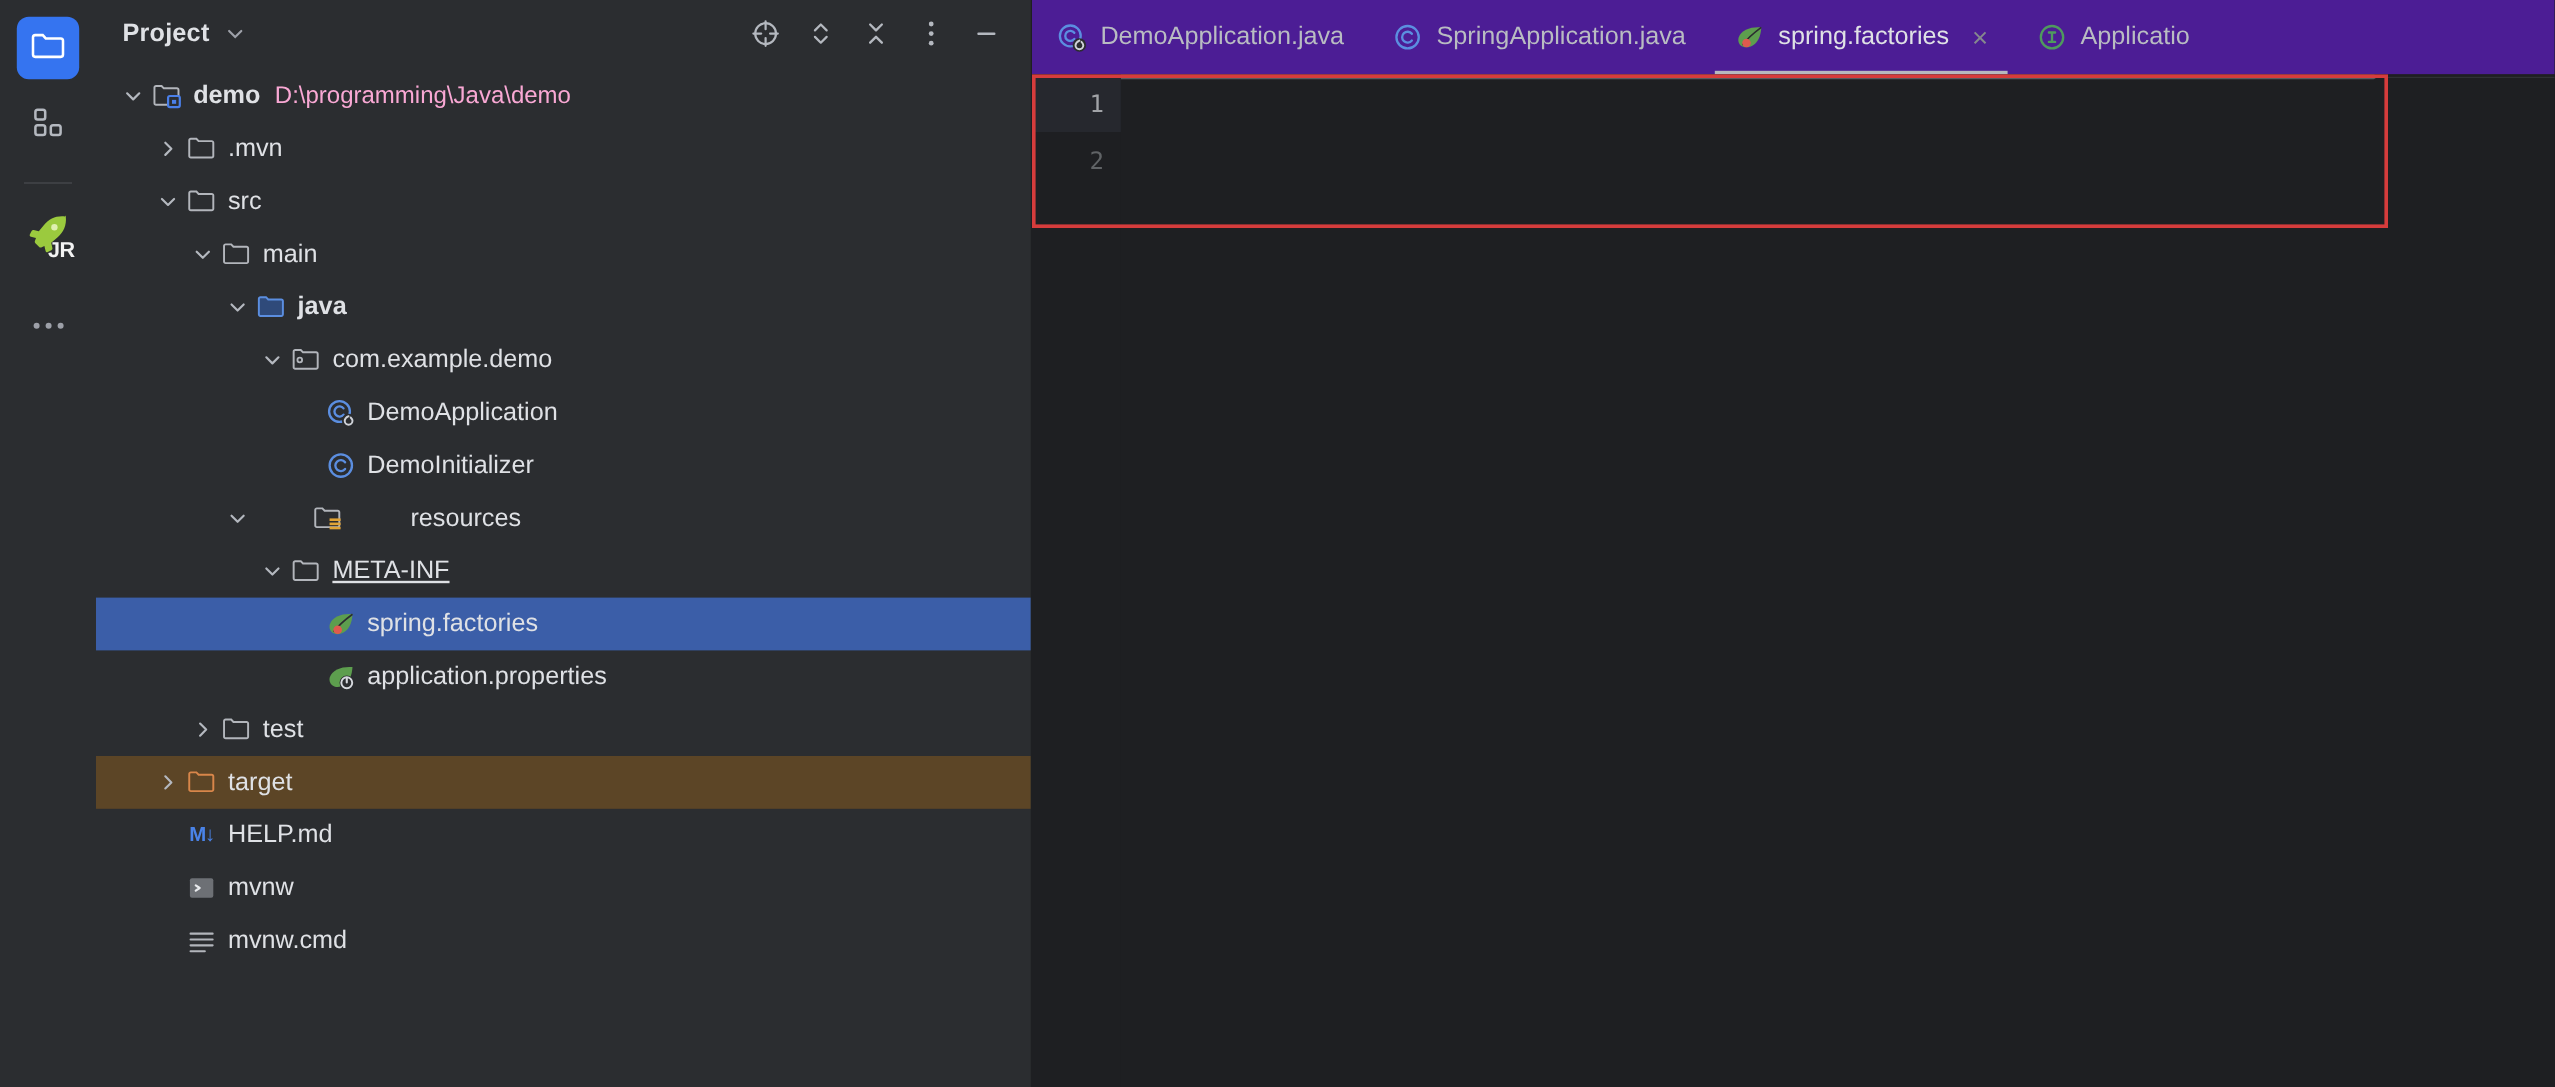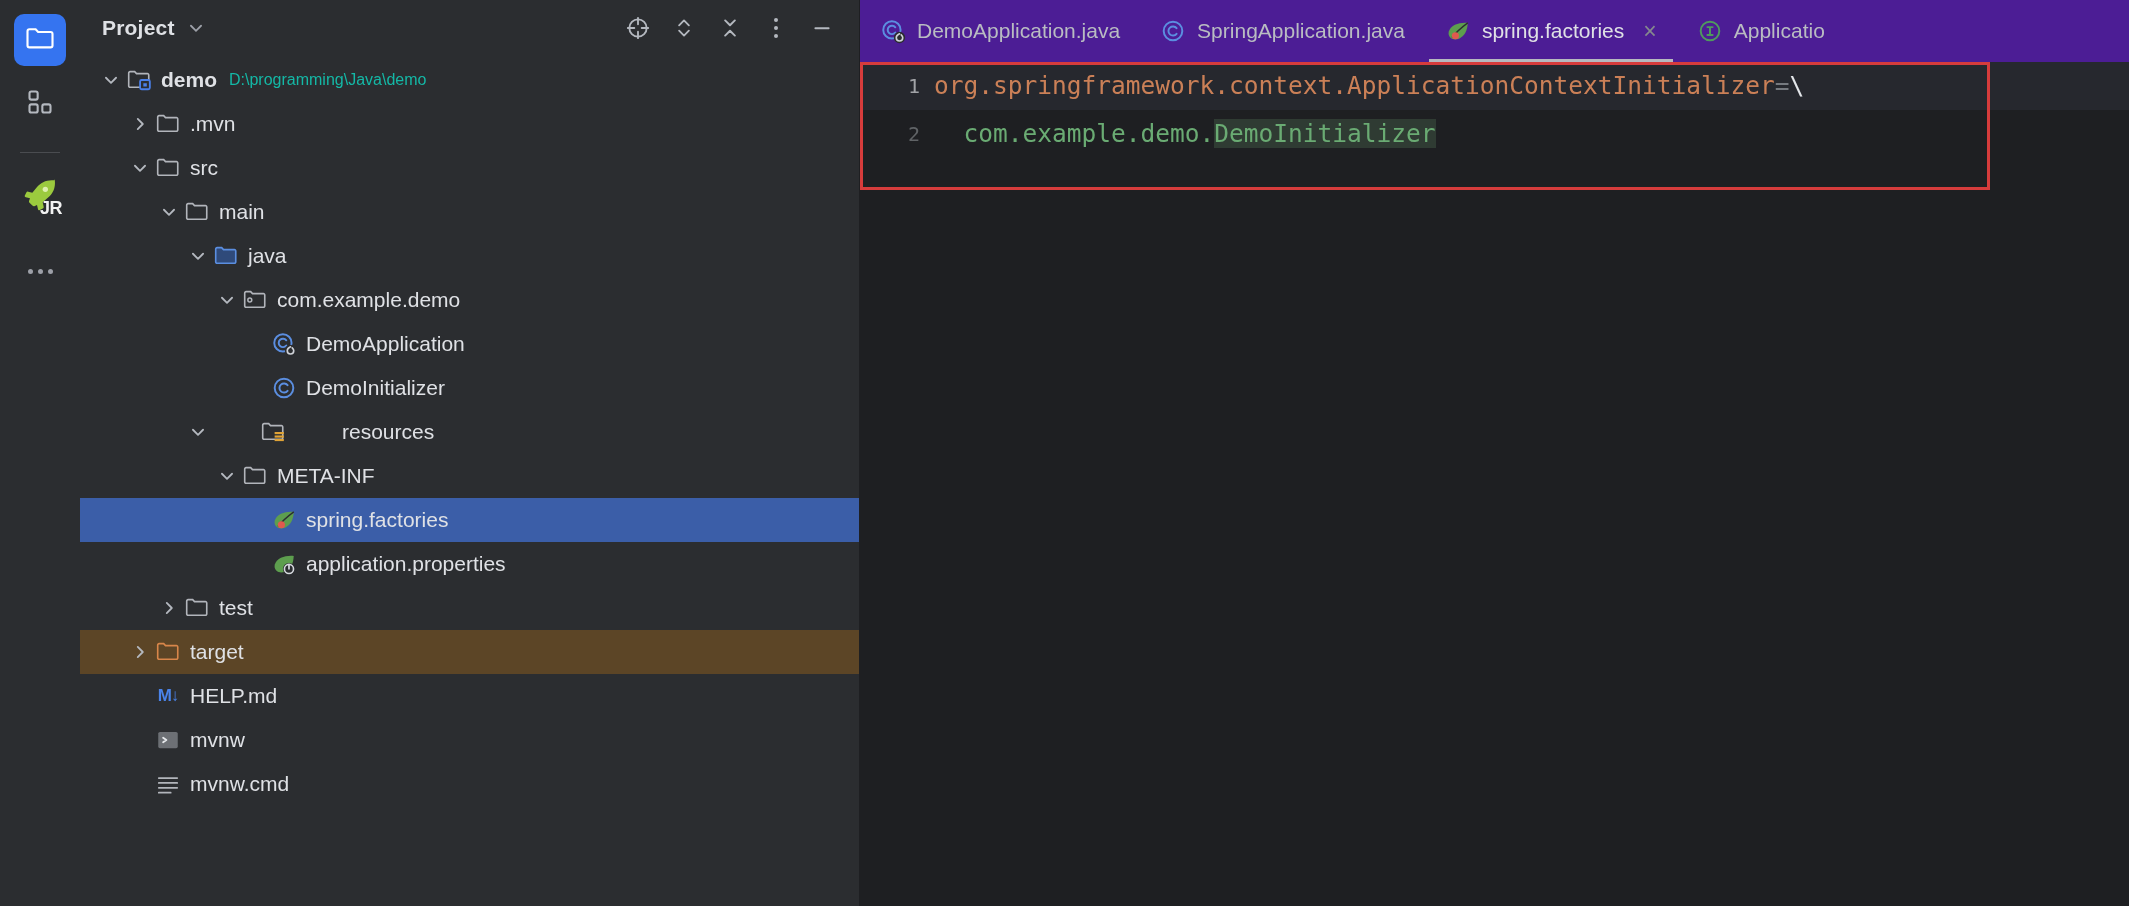--- a/index.html
+++ b/index.html
@@ -64,21 +64,21 @@
     font-size: 21px; color: #dfe1e5;
     white-space: nowrap; position: relative;
   }
   .row.selected { background: #3b5ea8; }
   .row.excluded { background: #5c4526; }
   .twisty { width: 26px; height: 26px; display:flex; align-items:center; justify-content:center; color:#b4b8bf; flex:0 0 26px;}
   .twisty.empty { visibility: hidden; }
   .node-ico { width: 30px; height: 28px; display:flex; align-items:center; justify-content:center; flex:0 0 30px; margin-right:7px; position:relative;}
   .node-label { }
   .node-label.bold { font-weight: bold; }
-  .node-path { color: #14b8a6; margin-left: 12px; font-size: 16px; }
+  .node-path { color: #f9a8d4; margin-left: 12px; font-size: 20px; }
 
   
   .editor-area { flex: 1; height: 906px; background: #1e1f22; display: flex; flex-direction: column; position: relative; overflow: hidden;}
   .tabbar { height: 62px; display: flex; align-items: stretch; background: #4c1d95; flex: 0 0 62px;}
   .tab {
     display: flex; align-items: center; gap: 11px;
     padding: 0 20px; font-size: 21px; color: #b9bcc2;
     position: relative; white-space: nowrap;
   }
   .tab.active { color: #dfe1e5; }
@@ -258,21 +258,21 @@
               <path d="M3.5 6l4.5 4.5L12.5 6" stroke="#b4b8bf" stroke-width="1.6" fill="none" stroke-linecap="round" stroke-linejoin="round"></path>
             </svg>
           </span>
           <span class="node-ico">
             <svg width="26" height="26" viewBox="0 0 24 24" fill="none">
               <path d="M2.5 5.5a1.2 1.2 0 011.2-1.2h4.3l1.7 1.8h10.1a1.2 1.2 0 011.2 1.2v10.2a1.2 1.2 0 01-1.2 1.2H3.7a1.2 1.2 0 01-1.2-1.2V5.5z" stroke="#b2b5bb" stroke-width="1.5"></path>
             </svg>
           </span>
           <span class="node-label">main</span>
         </div>
-        <div class="row" style="padding-left: 105px;">
+        <div class="row" style="padding-left: 105px; font-weight: bold;">
           <span class="twisty">
             <svg width="18" height="18" viewBox="0 0 16 16">
               <path d="M3.5 6l4.5 4.5L12.5 6" stroke="#b4b8bf" stroke-width="1.6" fill="none" stroke-linecap="round" stroke-linejoin="round"></path>
             </svg>
           </span>
           <span class="node-ico">
             <svg width="26" height="26" viewBox="0 0 24 24" fill="none">
               <path d="M2.5 5.5a1.2 1.2 0 011.2-1.2h4.3l1.7 1.8h10.1a1.2 1.2 0 011.2 1.2v10.2a1.2 1.2 0 01-1.2 1.2H3.7a1.2 1.2 0 01-1.2-1.2V5.5z" fill="#2f4a7a" stroke="#5b8ee0" stroke-width="1.5"></path>
             </svg>
           </span>
@@ -323,21 +323,21 @@
           <span class="node-ico">
             <svg width="26" height="26" viewBox="0 0 24 24" fill="none">
               <path d="M2.5 5.5a1.2 1.2 0 011.2-1.2h4.3l1.7 1.8h10.1a1.2 1.2 0 011.2 1.2v10.2a1.2 1.2 0 01-1.2 1.2H3.7a1.2 1.2 0 01-1.2-1.2V5.5z" stroke="#b2b5bb" stroke-width="1.5"></path>
               <rect x="13.5" y="12" width="8.5" height="2" fill="#e0a336"></rect>
               <rect x="13.5" y="15.2" width="8.5" height="2" fill="#e0a336"></rect>
               <rect x="13.5" y="18.4" width="8.5" height="2" fill="#e0a336"></rect>
             </svg>
           </span>
           <span class="node-label">resources</span>
         </div>
-        <div class="row" style="padding-left: 134px;">
+        <div class="row" style="padding-left: 134px; text-decoration: underline;">
           <span class="twisty">
             <svg width="18" height="18" viewBox="0 0 16 16">
               <path d="M3.5 6l4.5 4.5L12.5 6" stroke="#b4b8bf" stroke-width="1.6" fill="none" stroke-linecap="round" stroke-linejoin="round"></path>
             </svg>
           </span>
           <span class="node-ico">
             <svg width="26" height="26" viewBox="0 0 24 24" fill="none">
               <path d="M2.5 5.5a1.2 1.2 0 011.2-1.2h4.3l1.7 1.8h10.1a1.2 1.2 0 011.2 1.2v10.2a1.2 1.2 0 01-1.2 1.2H3.7a1.2 1.2 0 01-1.2-1.2V5.5z" stroke="#b2b5bb" stroke-width="1.5"></path>
             </svg>
           </span>
@@ -469,22 +469,18 @@
 
     <div class="code-wrap">
       <div class="code-hairline"></div>
       <div class="code-scrollbar-top"></div>
 
       <div class="gutter">
         <div class="gnum current">1</div>
         <div class="gnum">2</div>
       </div>
 
-      <div class="code-lines">
-        <div class="cline current"><span class="tok-key">org.springframework.context.ApplicationContextInitializer</span><span class="tok-eq">=</span><span class="tok-esc">\</span></div>
-        <div class="cline"><span class="tok-val">  </span><span class="tok-val">com.example.demo.</span><span class="tok-val hl-caret">DemoInitializer</span></div>
-      </div>
 
       <div class="red-box" id="redbox" style="left: 0px; top: 0px; width: 1130px; height: 128px; border-color: rgb(214, 60, 60);"></div>
     </div>
   </div>
 
 </div>
 
 </body></html>

